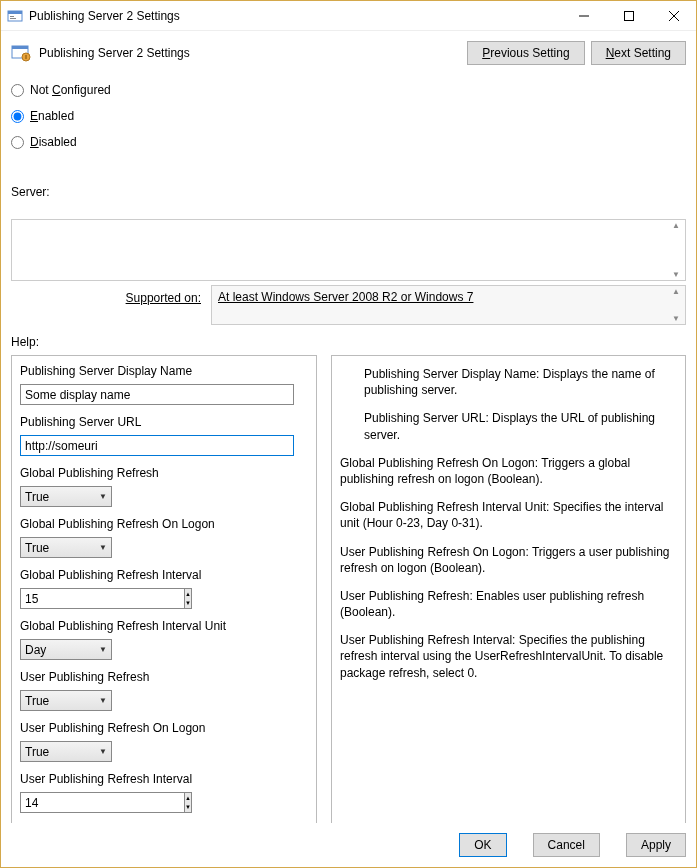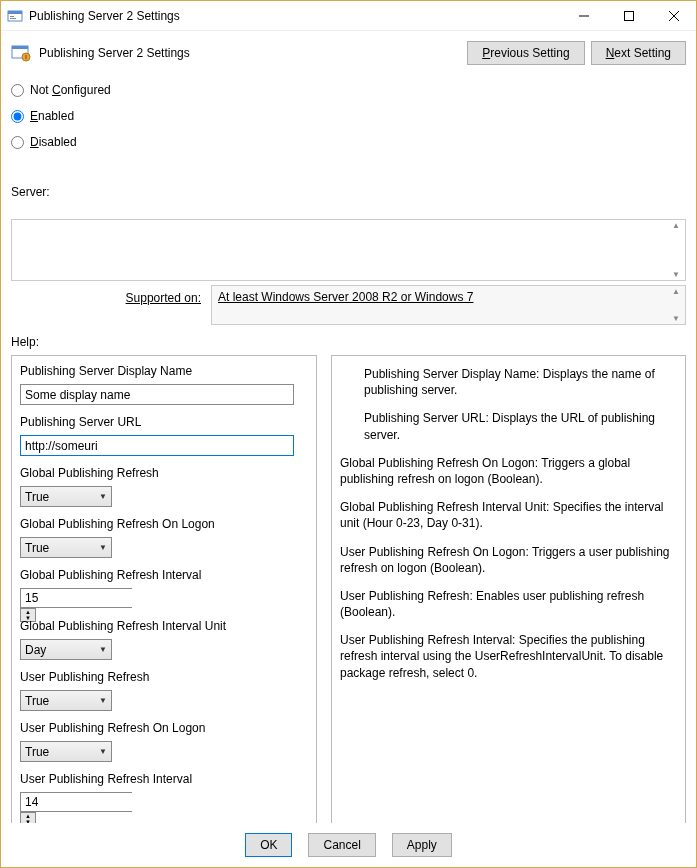--- a/index.html
+++ b/index.html
@@ -134,43 +134,43 @@
     width: 92px; height: 21px;
     border: 1px solid #888;
     background: linear-gradient(#f3f3f3,#e3e3e3);
     display: flex; align-items: center; justify-content: space-between;
     padding: 0 4px 0 4px;
     font-size: 12px;
   }
   .select .chev { font-size: 8px; color: #333; }
   .spinner {
     display: flex;
-    width: 112px; height: 21px; flex-direction: column;
+    width: 112px; height: 21px;
   }
   .spinner input {
     flex: 1; border: 1px solid #888; border-right: none;
     padding: 2px 4px; font-family: inherit; font-size: 12px;
   }
   .spinner .spins {
     width: 16px; border: 1px solid #888;
     display: flex; flex-direction: column;
   }
   .spinner .spins div {
     flex: 1; font-size: 6px; display: flex; align-items: center; justify-content: center;
     background: #e8e8e8;
   }
   .help p { margin: 0 0 12px 0; line-height: 1.35; }
   .help p.indent { padding-left: 24px; }
   .footer {
     position: absolute;
     bottom: 1px; left: 1px; right: 1px;
     padding: 10px;
     display: flex;
-    justify-content: center;
-    gap: 16px;
+    justify-content: flex-end;
+    gap: 26px;
     background: #fff;
   }
 </style>
 </head>
 <body>
 
 <div class="titlebar">
   <span class="icon">
     <svg width="16" height="16" viewBox="0 0 16 16">
       <rect x="1" y="3" width="14" height="10" fill="#fff" stroke="#5a8bcf"></rect>

